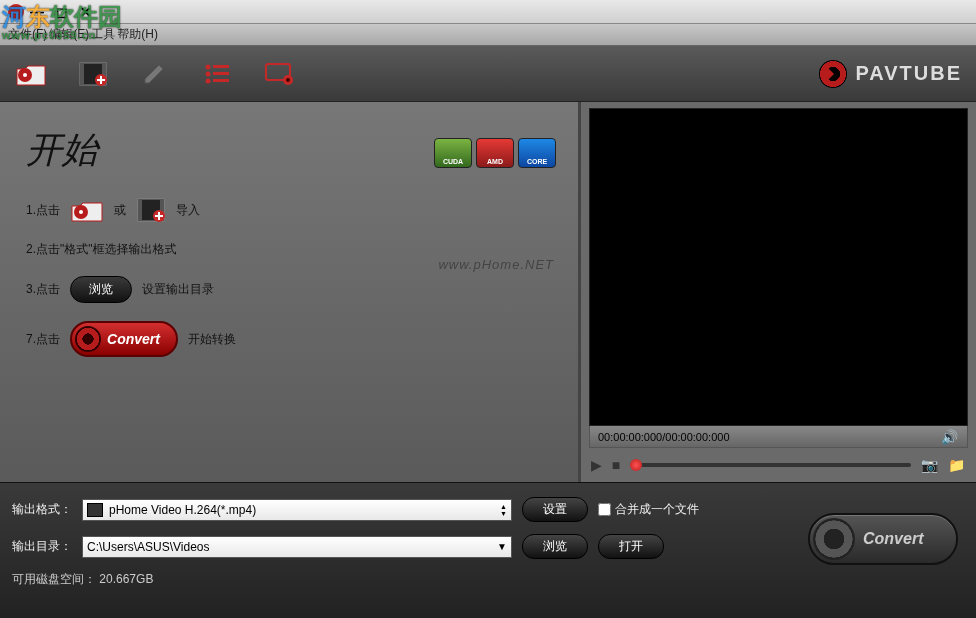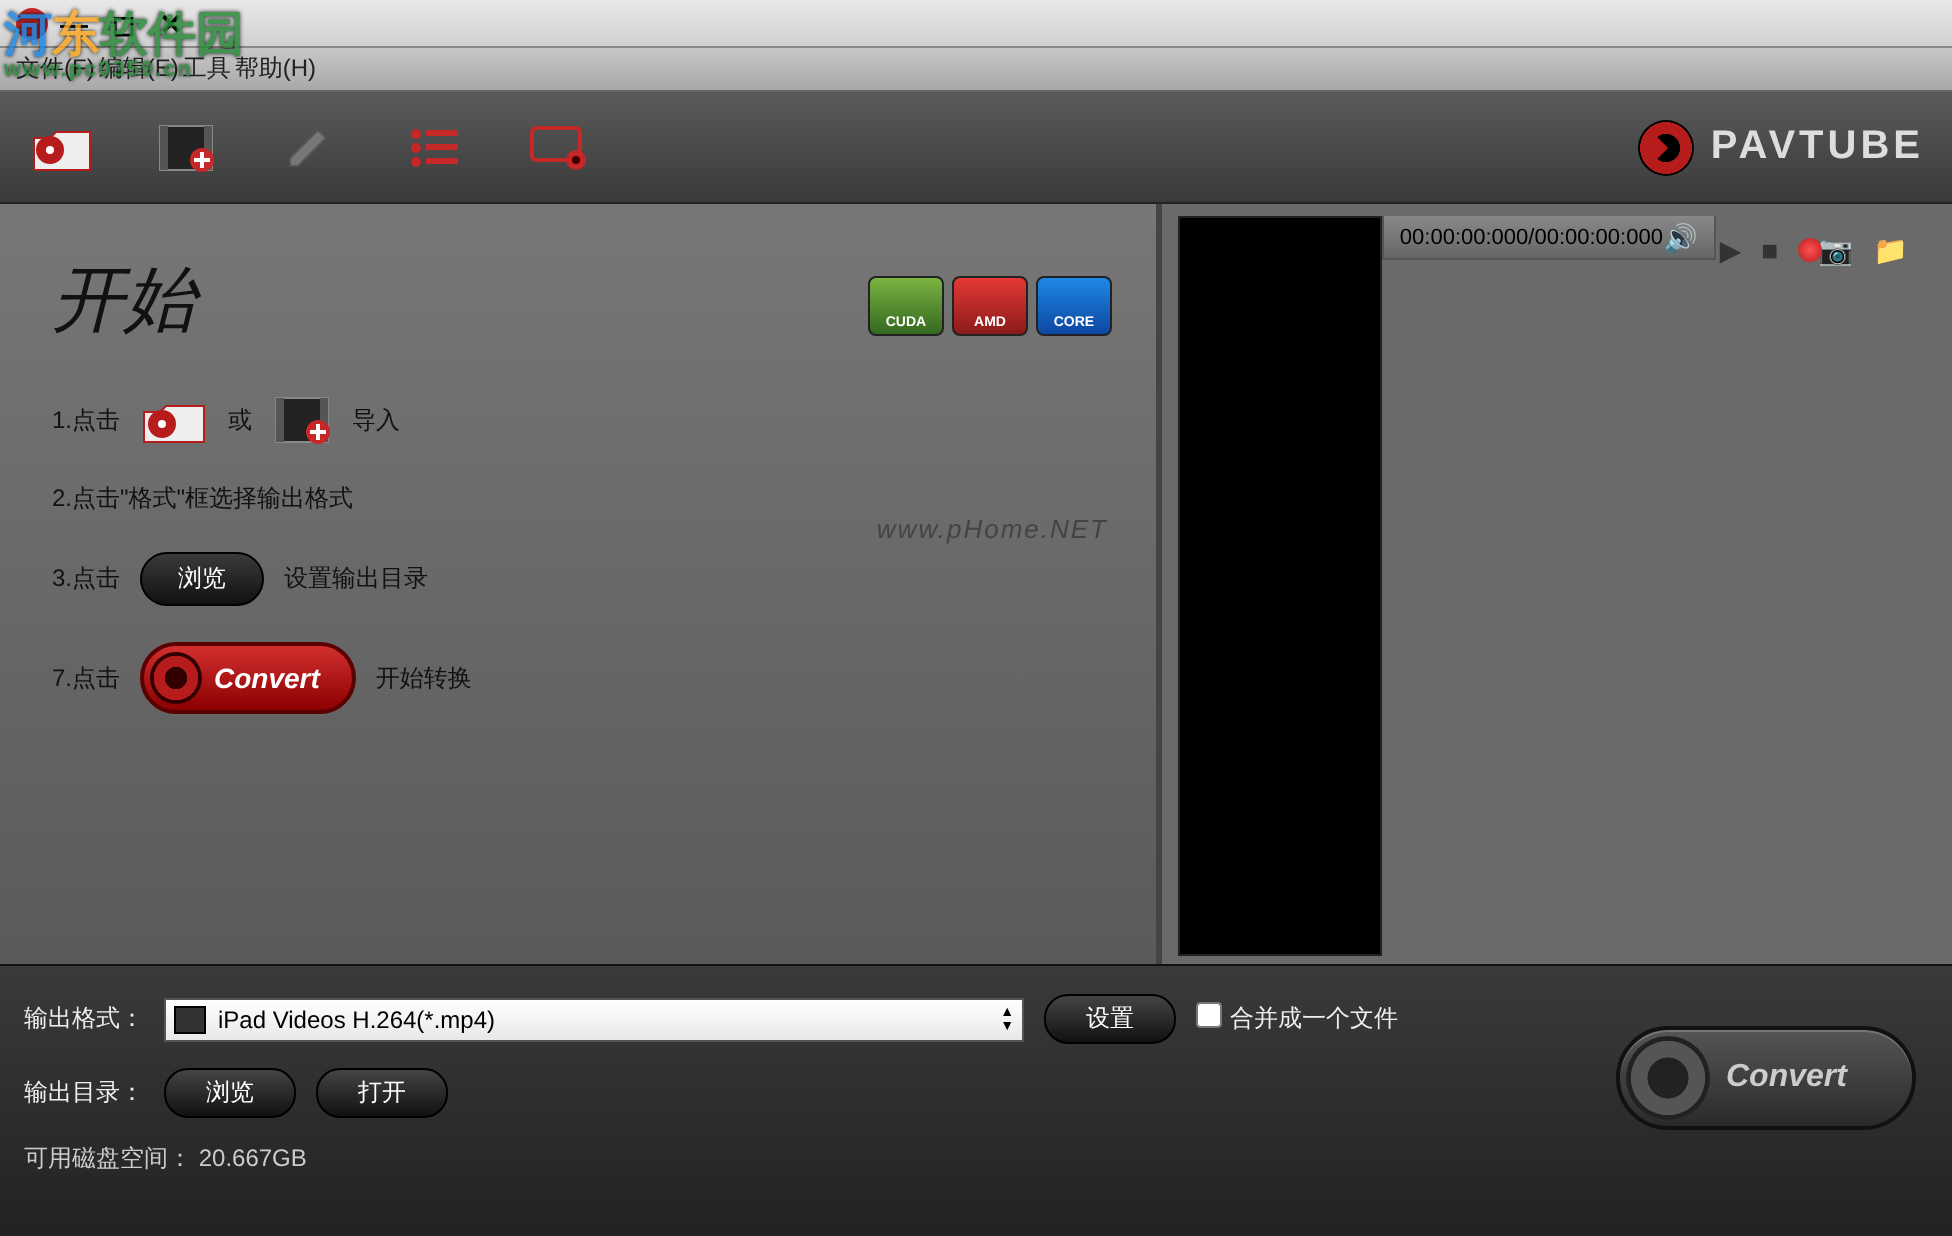--- a/index.html
+++ b/index.html
@@ -37,39 +37,39 @@
 
 .step { display: flex; align-items: center; gap: 10px; font-size: 12px; color: #111; margin-bottom: 18px; }
 .step .icn { display:inline-flex; }
 .pill-btn { background: linear-gradient(#3a3a3a, #111); color: #fff; border-radius: 14px; padding: 4px 18px; font-size: 12px; border: 1px solid #000; cursor: pointer; }
 .convert-demo { display:inline-flex; align-items:center; background: linear-gradient(#d32f2f, #8b0000); border-radius: 18px; padding: 3px 16px 3px 3px; border:2px solid #5a0000; cursor:pointer; gap:6px;}
 .convert-demo .ring { width:26px; height:26px; border-radius:50%; background: radial-gradient(circle, #300 30%, #b71c1c 31%, #b71c1c 60%, #300 61%);}
 .convert-demo .txt { color:#fff; font-weight:bold; font-style:italic; font-size:14px;}
 
 .phome { position:absolute; right:24px; top:155px; color:#444; font-size:13px; font-style:italic; letter-spacing:1px;}
 
-.right-pane { width: 398px; background: #6a6a6a; border-left: 3px solid #444; padding: 6px 20px 4px 8px; display:flex; }
+.right-pane { width: 398px; background: #6a6a6a; border-left: 3px solid #444; padding: 6px 8px 4px 8px; display:flex; flex-direction:column; }
 .preview { flex:1; background: #000; border: 1px solid #222; }
 .timecode { height: 22px; background: linear-gradient(#888, #666); display:flex; align-items:center; padding: 0 8px; font-size: 11px; color: #000; border:1px solid #555; border-top:none;}
 .timecode .vol { margin-left:auto; color:#111; font-size:14px;}
 .player-ctrl { height: 30px; display:flex; align-items:center; gap:10px; padding: 4px 2px 0 2px; }
 .pc-btn { color:#333; font-size:14px; cursor:pointer; }
 .seek { flex:1; height:4px; background:#333; border-radius:2px; position:relative;}
 .seek::before { content:""; position:absolute; left:0; top:-4px; width:12px; height:12px; border-radius:50%; background:radial-gradient(circle, #ff5252, #b71c1c);}
 .pc-right { display:flex; gap:10px; color:#333; font-size:14px;}
 
 .bottom { height: 136px; background: linear-gradient(#3a3a3a, #222); padding: 14px 12px 6px 12px; color: #ddd; font-size: 12px; position:relative; border-top:1px solid #111;}
 .form-row { display:flex; align-items:center; gap:10px; margin-bottom: 12px; }
 .form-row .lbl { width: 60px; color:#eee; }
 .combo { flex: 0 0 430px; height:22px; background: linear-gradient(#fff,#e8e8e8); border:1px solid #555; display:flex; align-items:center; padding:0 4px; color:#000; font-size:12px; gap:6px;}
 .combo .thumb { width:16px; height:14px; background:#333; border:1px solid #000;}
 .combo .spinners { margin-left:auto; display:flex; flex-direction:column; font-size:7px; line-height:7px; color:#000;}
 .combo .dd { margin-left:auto; font-size:10px; color:#000;}
 .small-btn { background: linear-gradient(#444,#111); color:#fff; border-radius: 12px; padding: 3px 20px; font-size:12px; border:1px solid #000; cursor:pointer;}
-.chk { display:flex; align-items:flex-start; gap:4px; color:#eee;}
+.chk { display:flex; align-items:center; gap:4px; color:#eee;}
 .chk input { width:13px; height:13px;}
 .disk { color:#ccc; font-size:12px; margin-top:2px;}
 
 .big-convert { position:absolute; right:18px; top:30px; width:150px; height:52px; border-radius:26px; background: linear-gradient(#555,#2a2a2a); border:2px solid #111; display:flex; align-items:center; padding:3px 14px 3px 3px; gap:8px; cursor:pointer; box-shadow: inset 0 1px 0 rgba(255,255,255,0.2);}
 .big-convert .ring { width:42px;height:42px;border-radius:50%; background: radial-gradient(circle,#222 34%, #555 35%, #555 62%, #222 63%);}
 .big-convert .txt { color:#ccc; font-weight:bold; font-style:italic; font-size:16px;}
 
 
 .svg-icon { display:block; }
 </style>
@@ -211,32 +211,36 @@
       </div>
     </div>
   </div>
 </div>
 
 <div class="bottom">
   <div class="form-row">
     <span class="lbl">输出格式：</span>
     <div class="combo">
       <span class="thumb"></span>
-      <span>iPad Videos H.264(*.mp4)</span>
+      <span>pHome Video H.264(*.mp4)</span>
       <span class="spinners">▲<br>▼</span>
     </div>
     <span class="small-btn">设置</span>
     <label class="chk">
       <input type="checkbox" style="">
       <span>合并成一个文件</span>
     </label>
   </div>
 
   <div class="form-row">
     <span class="lbl">输出目录：</span>
+    <div class="combo">
+      <span>C:\Users\ASUS\Videos</span>
+      <span class="dd">▼</span>
+    </div>
     <span class="small-btn">浏览</span>
     <span class="small-btn">打开</span>
   </div>
 
   <div class="disk">
     <span>可用磁盘空间：</span>
     <span>20.667GB</span>
   </div>
 
   <div class="big-convert">

